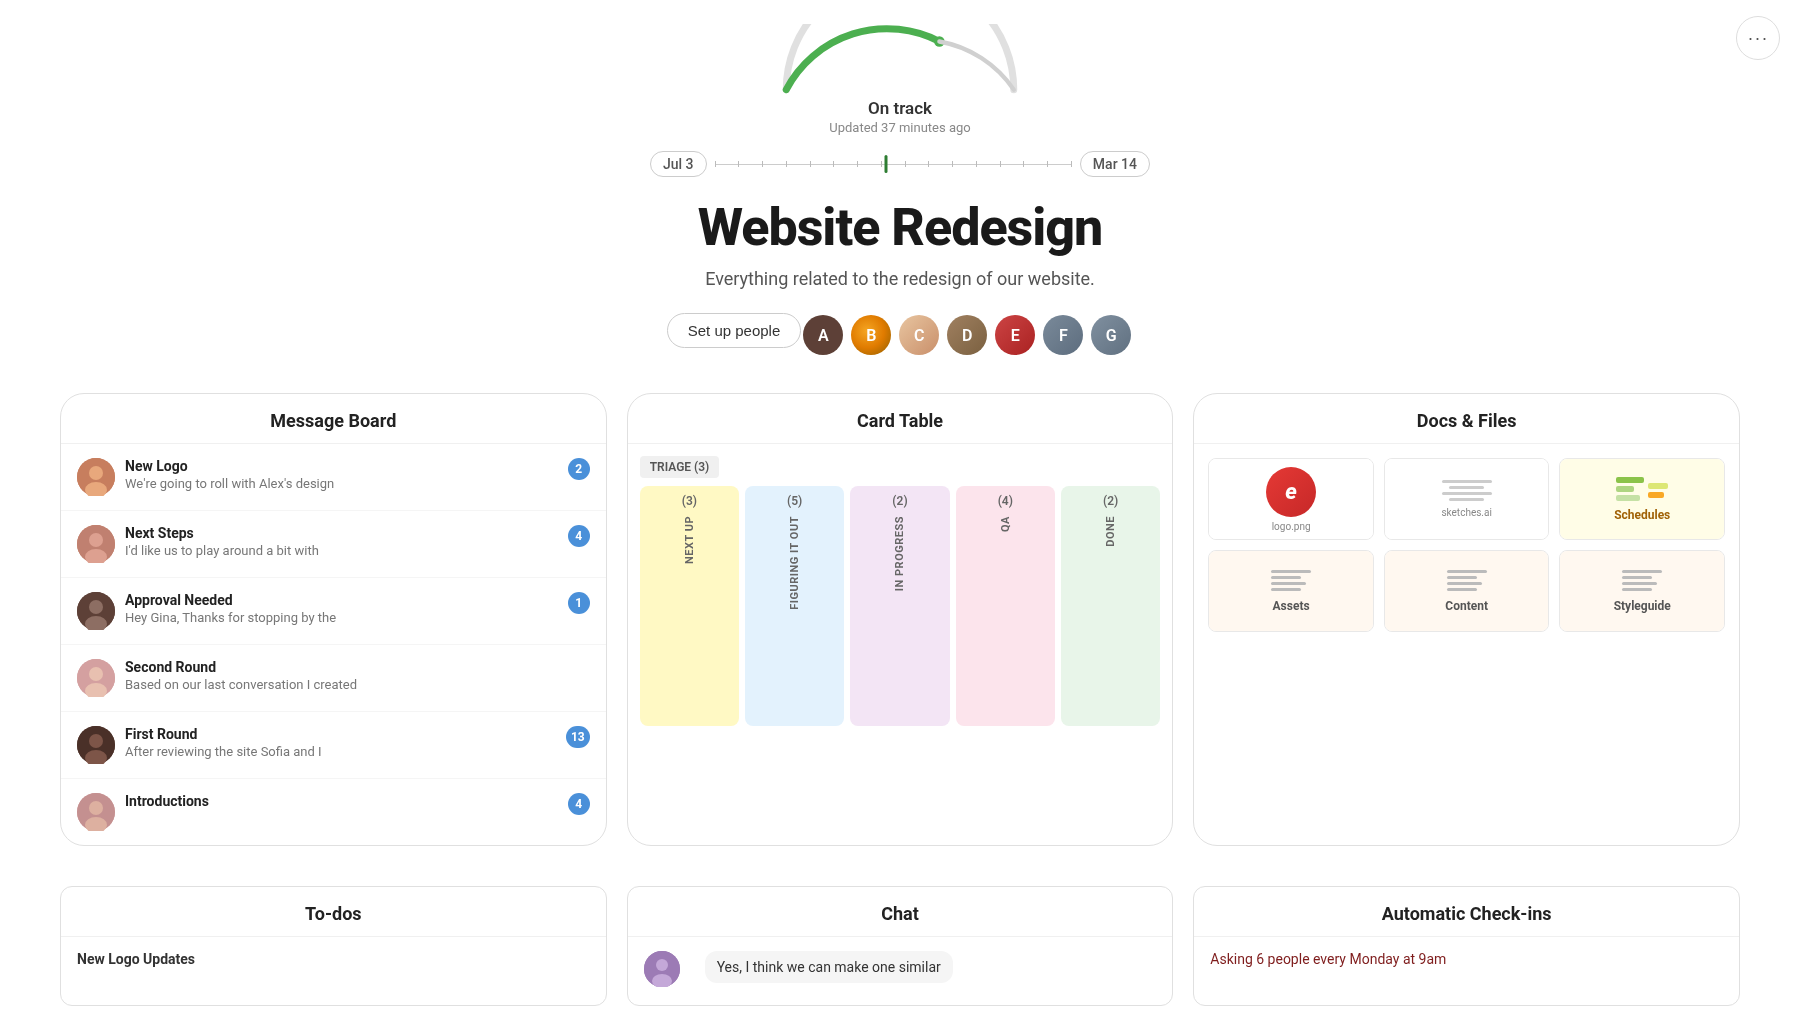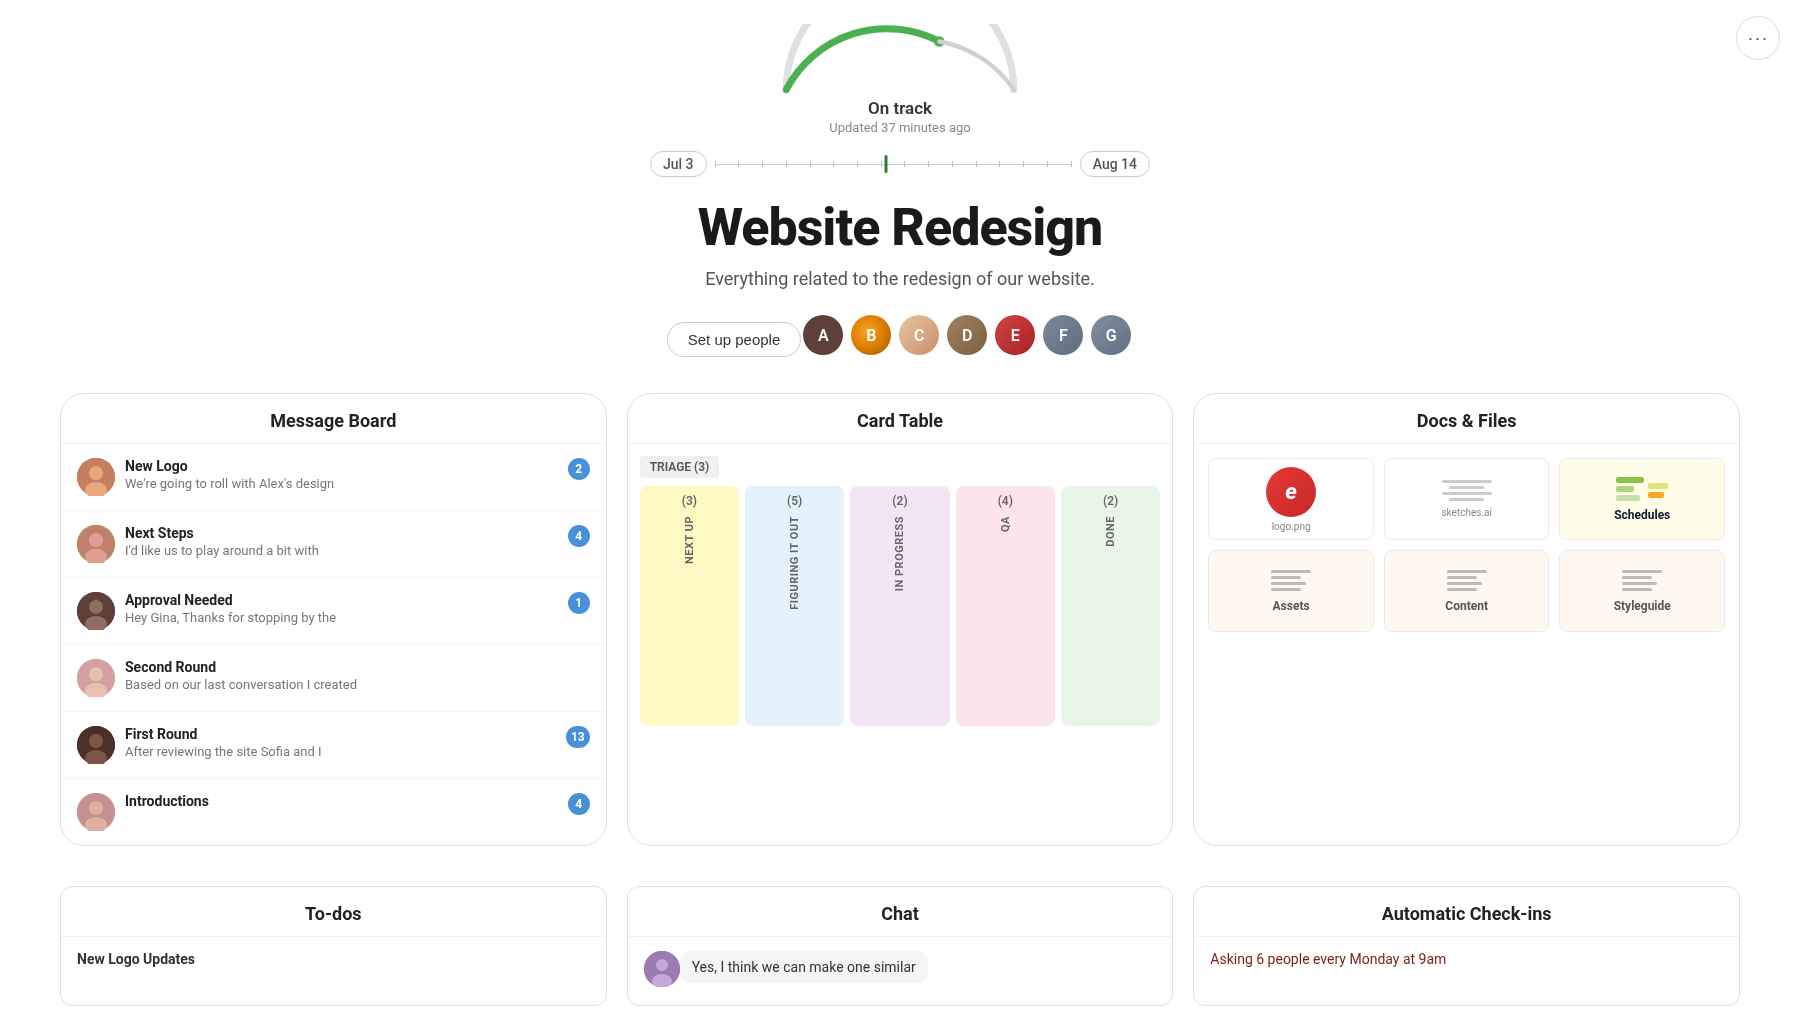--- a/index.html
+++ b/index.html
@@ -136,21 +136,21 @@
     }
     .project-description {
       font-size: 18px;
       color: #555;
       margin-bottom: 24px;
     }
 
     
     .people-row {
       display: flex;
-      align-items: flex-end;
+      align-items: flex-start;
       justify-content: center;
       gap: 0;
       margin-bottom: 36px;
     }
     .set-up-people-btn {
       padding: 8px 20px;
       border: 1px solid #ccc;
       border-radius: 24px;
       background: #fff;
       font-size: 15px;
@@ -429,21 +429,21 @@
     }
     .todo-section-title {
       font-size: 14px;
       font-weight: 700;
       color: #333;
       margin-bottom: 8px;
     }
     .chat-message {
       display: flex;
       align-items: flex-start;
-      gap: 0;
+      gap: 25px;
     }
     .chat-avatar {
       width: 36px;
       height: 36px;
       border-radius: 50%;
       background: #9c7bb5;
       flex-shrink: 0;
       display: flex;
       align-items: center;
       justify-content: center;
@@ -506,21 +506,21 @@
         <div class="tick"></div>
         <div class="tick"></div>
         <div class="tick"></div>
         <div class="tick"></div>
         <div class="tick"></div>
         <div class="tick"></div>
         <div class="tick"></div>
         <div class="tick"></div>
       </div>
     </div>
-    <div class="timeline-end">Aug 14</div>
+    <div class="timeline-end">Mar 14</div>
   </div>
 
   <h1 class="project-title">Website Redesign</h1>
   <p class="project-description">Everything related to the redesign of our website.</p>
 
   <div class="people-row">
     <button class="set-up-people-btn">Set up people</button>
     <div class="avatars">
       <div class="avatar">
         <div class="avatar-img" style="background: #5d4037;">A</div>
@@ -694,21 +694,21 @@
             <div style="display:flex;flex-direction:column;gap:3px;">
               <div style="height:6px;width:28px;background:#8bc34a;border-radius:2px;"></div>
               <div style="height:6px;width:18px;background:#aed581;border-radius:2px;"></div>
               <div style="height:6px;width:24px;background:#c5e1a5;border-radius:2px;"></div>
             </div>
             <div style="display:flex;flex-direction:column;gap:3px;margin-top:6px;">
               <div style="height:6px;width:20px;background:#dce775;border-radius:2px;"></div>
               <div style="height:6px;width:16px;background:#f9a825;border-radius:2px;"></div>
             </div>
           </div>
-          <div style="font-size:12px;font-weight:700;color:#0f172a;margin-top:4px;">Schedules</div>
+          <div style="font-size:12px;font-weight:700;color:#a16207;margin-top:4px;">Schedules</div>
         </div>
       </div>
 
       <div class="doc-item peach">
         <div class="doc-preview folder-preview">
           <div class="folder-lines">
             <div class="folder-line fl1"></div>
             <div class="folder-line fl2"></div>
             <div class="folder-line fl3"></div>
             <div class="folder-line fl2"></div>

